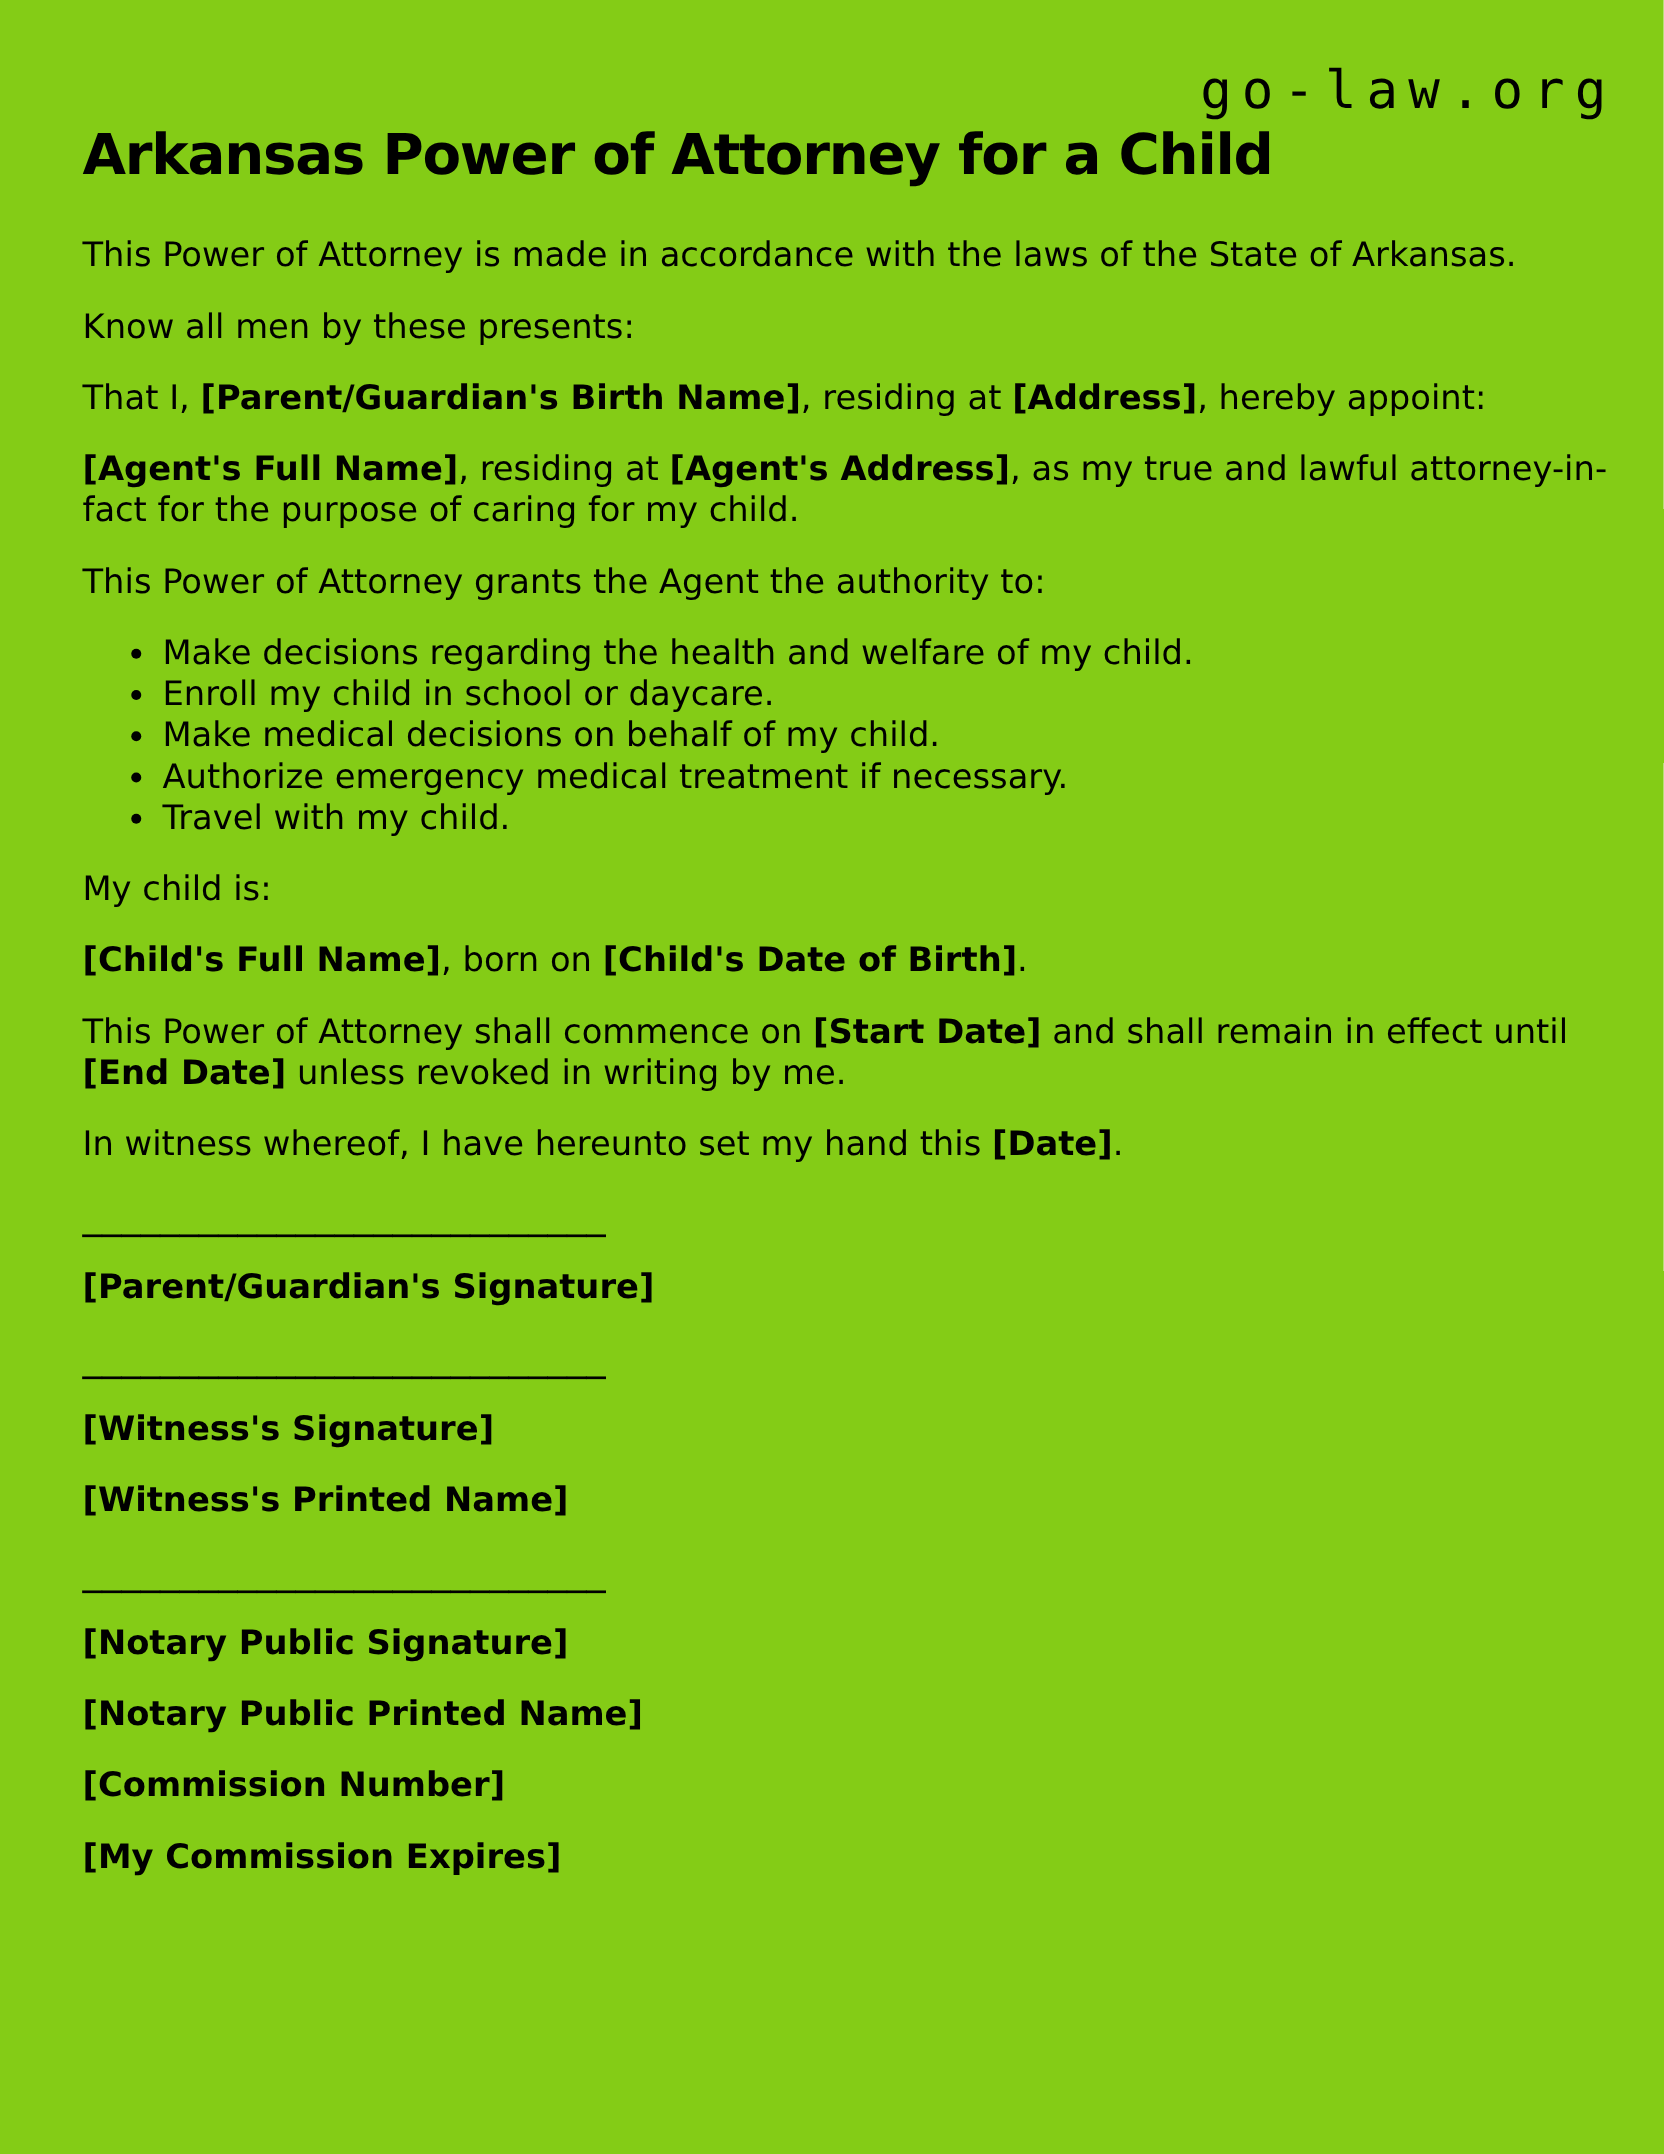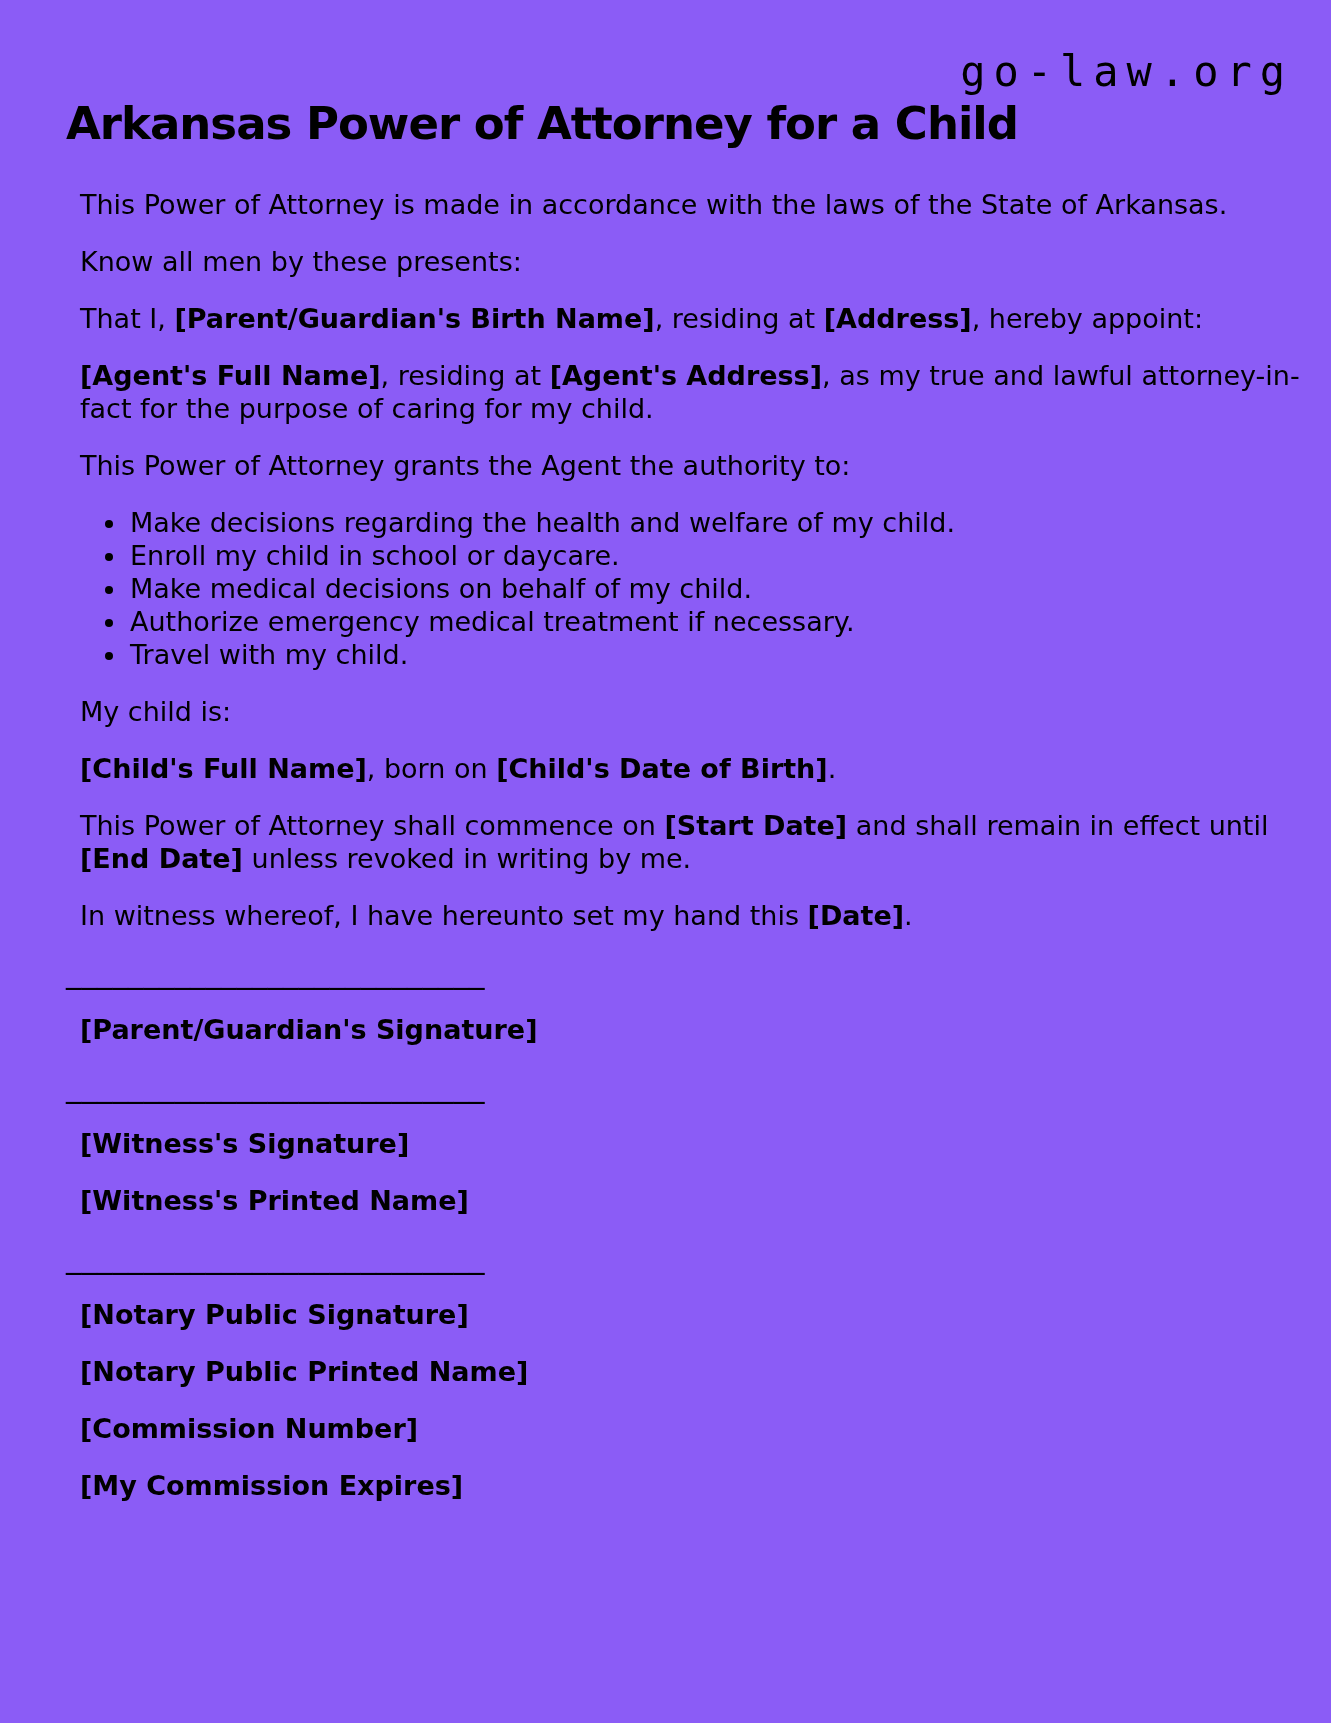--- a/index.html
+++ b/index.html
@@ -6,21 +6,21 @@
     margin: 0;
     padding: 0;
     background: #ffffff;
   }
   .page {
     position: relative;
     width: 1331px;
     height: 1723px;
     box-sizing: border-box;
     padding: 0 66px;
-    background: #8b5cf6;
+    background: #84cc16;
     color: #000000;
     font-family: "DejaVu Sans", "Liberation Sans", sans-serif;
     overflow: hidden;
   }
   .brand {
     font-family: "DejaVu Sans Mono", "Liberation Mono", monospace;
     font-size: 42px;
     line-height: 40px;
     letter-spacing: 8px;
     text-align: right;
@@ -31,21 +31,21 @@
     font-size: 45px;
     line-height: 64px;
     letter-spacing: -1px;
     font-weight: bold;
     margin: 0 0 32px 0;
     white-space: nowrap;
   }
   .para {
     font-size: 27px;
     line-height: 33px;
-    margin: 24px 14px;
+    margin: 24px 0;
     white-space: pre;
   }
   .bold { font-weight: bold; }
   .bullets {
     margin: 24px 0;
     padding-left: 62px;
     font-size: 27px;
     line-height: 33px;
     list-style-type: disc;
   }

